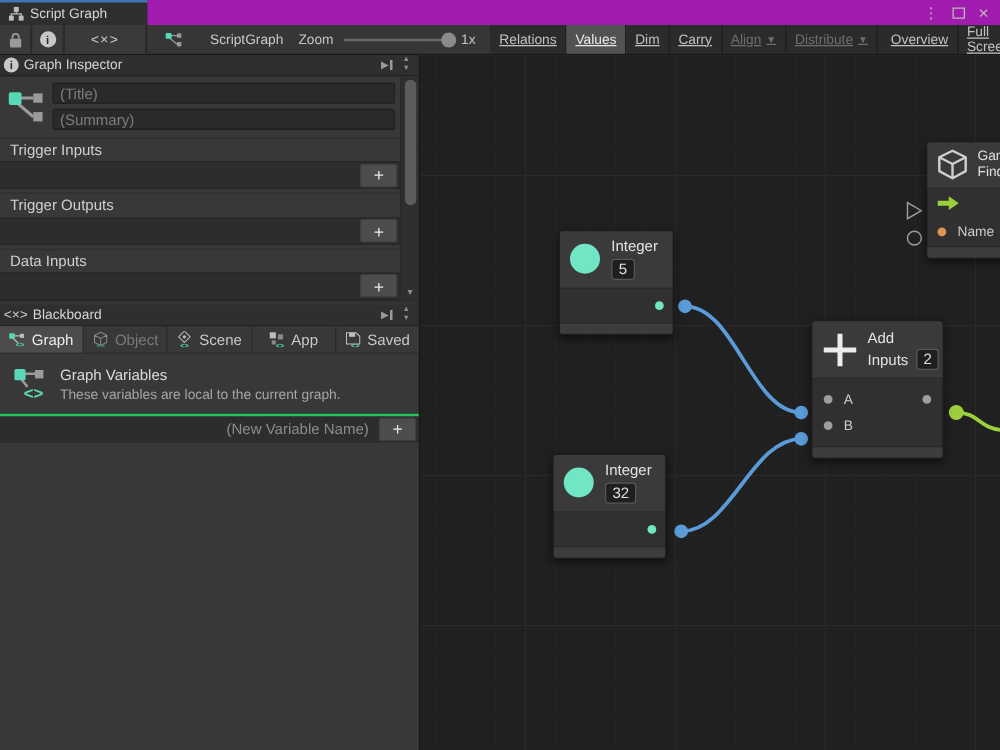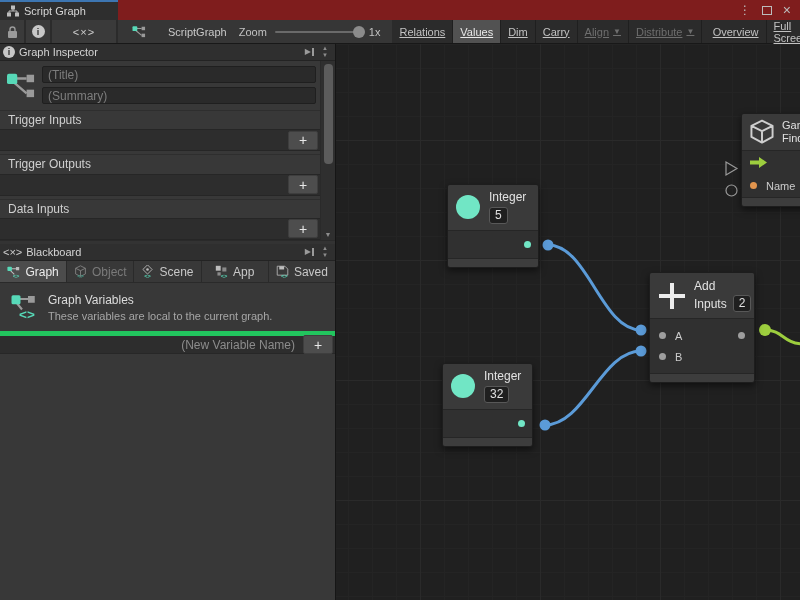--- a/index.html
+++ b/index.html
@@ -1,20 +1,20 @@
 <!DOCTYPE html>
 <html><head>
 <meta charset="utf-8">
 <style>
   * { margin:0; padding:0; box-sizing:border-box; }
   html,body { width:800px; height:600px; overflow:hidden; }
   body { font-family:"Liberation Sans", sans-serif; background:#202020; color:#c8c8c8; }
 
   
-  .tabbar { height:20px; background:#7f1d1d; display:flex; align-items:stretch; }
+  .tabbar { height:20px; background:#a21caf; display:flex; align-items:stretch; }
   .doc-tab { width:118px; background:#2e2e2e; border-top:2px solid #3d76b2;
              display:flex; align-items:center; gap:5px; padding:0 7px;
              font-size:11px; color:#d6d6d6; white-space:nowrap; }
   .winctrl { margin-left:auto; display:flex; align-items:center; gap:11px;
              padding-right:9px; color:#bcbcbc; font-size:12px; }
   .winctrl .boxglyph { width:10px; height:9px; border:1px solid #bcbcbc; display:inline-block; }
 
   
   .toolbar { height:24px; background:#2b2b2b; border-bottom:1px solid #181818;
              display:flex; align-items:stretch; font-size:11px; color:#c2c2c2; }
@@ -81,21 +81,21 @@
   .btab { flex:1; display:flex; align-items:center; justify-content:center; gap:5px;
           border-right:1px solid #2a2a2a; font-size:12px; color:#c8c8c8; position:relative; }
   .btab:last-child { border-right:none; }
   .btab.active { background:#4c4c4c; color:#ececec; }
   .btab.disabled { color:#7a7a7a; }
 
   .varsinfo { display:flex; gap:11px; padding:10px 8px 9px 10px; flex:none; }
   .vi-text .h { font-size:12px; color:#dcdcdc; }
   .vi-text .d { font-size:11px; color:#a6a6a6; margin-top:3px; }
 
-  .nvrow { height:23px; background:#2d2d2d; border-top:5px solid #22c55e;
+  .nvrow { height:23px; background:#2d2d2d; border-top:2px solid #22c55e;
            border-bottom:1px solid #272727; display:flex; align-items:center;
            padding:0 2px; flex:none; }
   .nvfield { flex:1; text-align:right; color:#8c8c8c; font-size:12px; padding-right:8px; }
   .panel-rest { flex:1; background:#383838; }
 
   
   .canvas { position:relative; width:464px; height:556px; overflow:hidden;
     background-color:#202020;
     background-image:
       linear-gradient(#2a2a2a 1px, transparent 1px),
@@ -116,21 +116,21 @@
   .node-int32 { left:106px; top:319px; width:91px; }
   .int-hdr { padding:5px 8px 6px; gap:9px; }
   .int-circle { width:24px; height:24px; border-radius:50%; background:#71e6c5; flex:none; }
   .int-title { font-size:12px; color:#e2e2e2; }
   .pill { display:inline-block; background:#1f1f1f; border:1px solid #585858; border-radius:3px;
           color:#e0e0e0; font-size:12px; line-height:15px; padding:0 5px; margin-top:3px; min-width:10px; text-align:center; }
   .int-body { height:27px; position:relative; }
   .outdot-teal { position:absolute; right:7px; top:50%; margin-top:-3.5px;
                  width:7px; height:7px; border-radius:50%; background:#71e6c5; }
 
-  .node-add { left:313px; top:228px; width:106px; }
+  .node-add { left:313px; top:212px; width:106px; }
   .add-hdr { padding:6px 9px; gap:9px; }
   .plus-ic { position:relative; width:26px; height:26px; flex:none; }
   .plus-ic::before { content:""; position:absolute; left:0; top:11px; width:26px; height:4px; background:#ececec; }
   .plus-ic::after { content:""; position:absolute; left:11px; top:0; width:4px; height:26px; background:#ececec; }
   .add-title { font-size:12px; color:#e2e2e2; }
   .add-inrow { display:flex; align-items:center; gap:6px; margin-top:2px;justify-content:flex-end; }
   .add-inrow .pill { margin-top:0; }
   .add-body { padding:6px 0 6px; }
   .prow { height:21px; display:flex; align-items:center; padding:0 9px; gap:9px; }
   .pdot { width:7px; height:7px; border-radius:50%; background:#9e9e9e; flex:none; }

